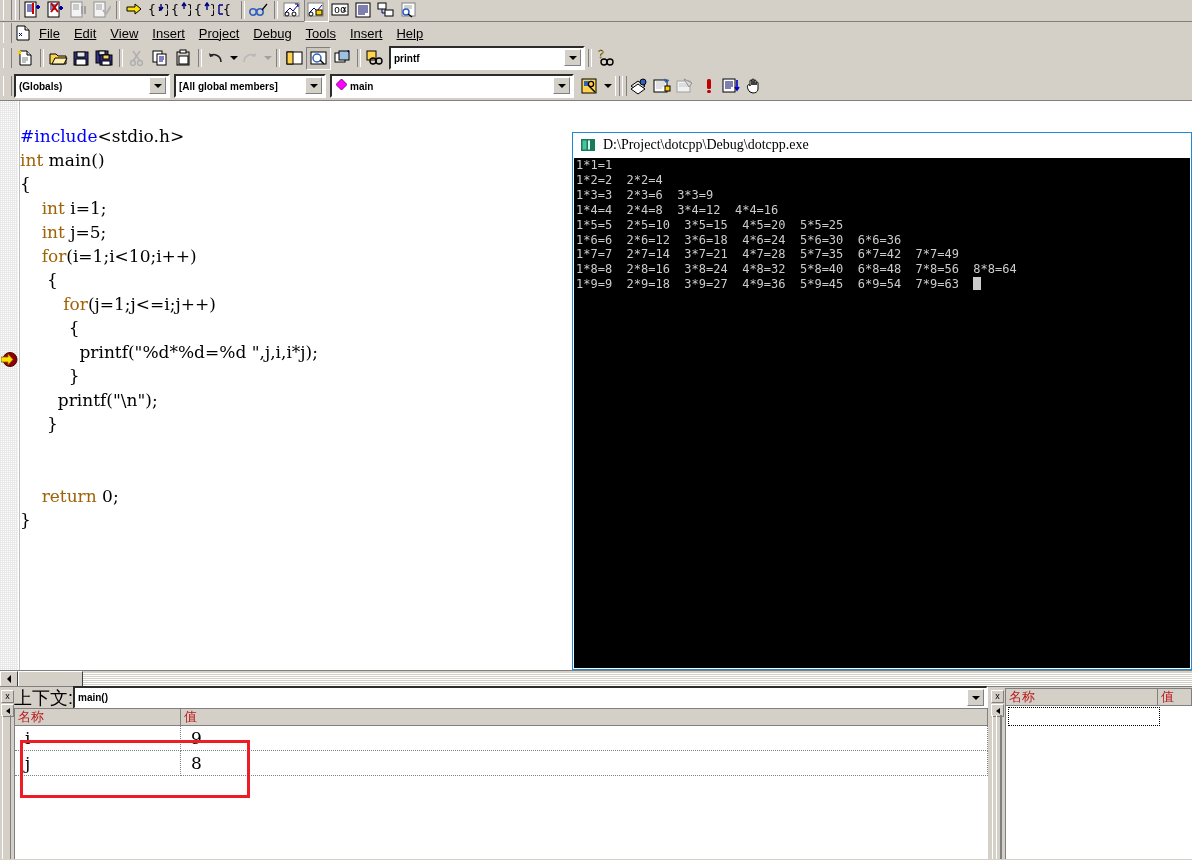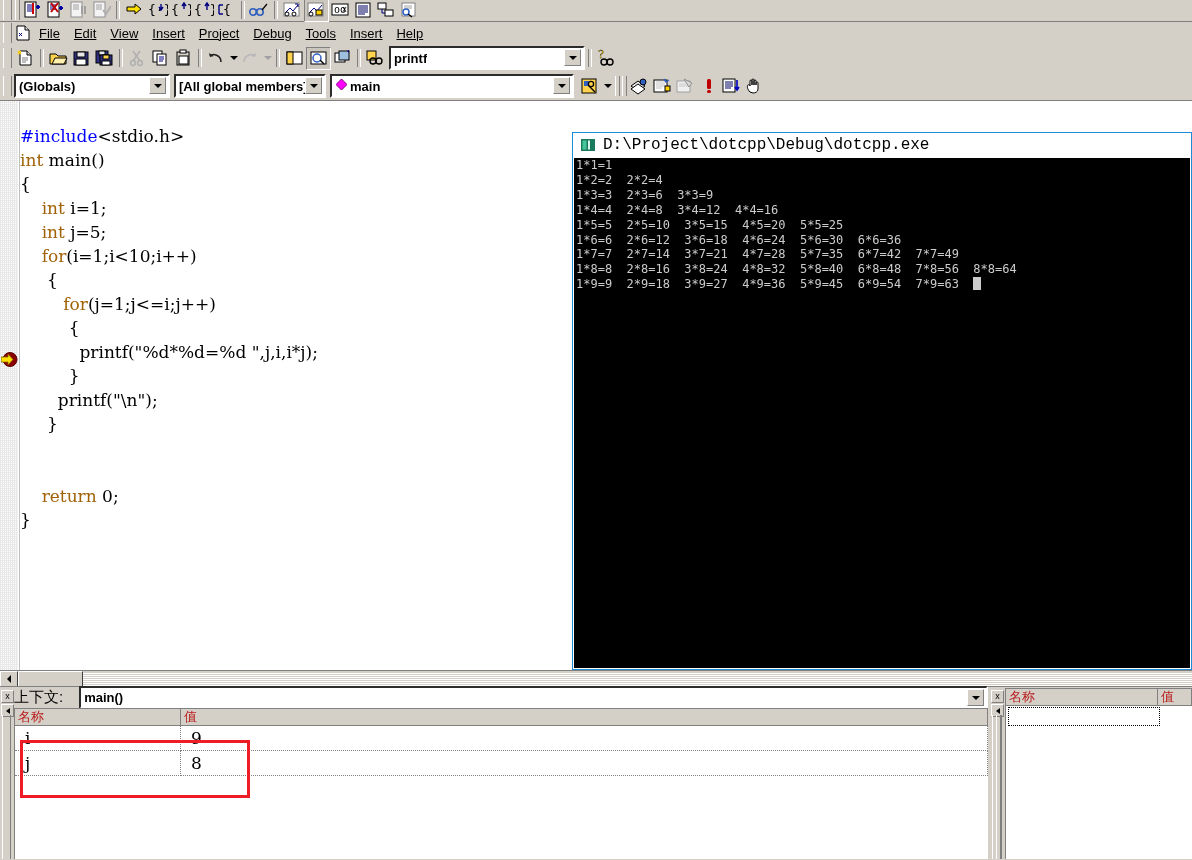--- a/index.html
+++ b/index.html
@@ -33,21 +33,21 @@
   #menubar .mi{padding:2px 7px;color:#000;font-size:13px;font-family:"Liberation Sans",sans-serif;white-space:nowrap;}
   #menubar .mi u{text-decoration:underline;}
   
   #tb1{top:44px;height:28px;}
   
   #tb2{top:72px;height:28px;}
 
   .combo{height:20px;background:#fff;border:2px inset #d4d0c8;
          border-top-color:#808080;border-left-color:#808080;border-right-color:#fff;border-bottom-color:#fff;
          display:flex;align-items:center;position:relative;flex:0 0 auto;}
-  .combo .ctext{padding-left:3px;font-size:13px;font-weight:bold;color:#000;white-space:nowrap;overflow:hidden;
+  .combo .ctext{padding-left:3px;font-size:10px;font-weight:bold;color:#000;white-space:nowrap;overflow:hidden;
                 font-family:"Liberation Sans",sans-serif;}
   .combo .carrow{position:absolute;right:2px;top:1px;width:15px;height:15px;background:#d4d0c8;
                  border:1px solid #fff;border-right-color:#808080;border-bottom-color:#808080;
                  display:flex;align-items:center;justify-content:center;}
   .combo .carrow i{display:block;width:0;height:0;border-left:4px solid transparent;border-right:4px solid transparent;
                    border-top:4px solid #000;}
 
   
   #editor{position:absolute;left:0;top:100px;width:1192px;height:586px;background:#ffffff;
           border-top:1px solid #808080;overflow:hidden;}
@@ -71,21 +71,21 @@
   .sbtrack{flex:1;height:15px;
     background-image:repeating-linear-gradient(0deg,#d4d0c8 0 1px,#fff 1px 2px),
                      repeating-linear-gradient(90deg,#d4d0c8 0 1px,#fff 1px 2px);
     background-color:#e8e6e1;}
 
   
   #console{position:absolute;left:572px;top:132px;width:620px;height:538px;
            background:#ffffff;border:1px solid #1e8bd8;box-sizing:border-box;}
   #consoletitle{height:24px;display:flex;align-items:center;padding-left:8px;background:#ffffff;}
   #conicon{width:14px;height:12px;margin-right:8px;flex:0 0 auto;}
-  #contitletext{font-size:16px;color:#000;font-family:Liberation Mono, monospace;}
+  #contitletext{font-size:14px;color:#000;font-family:Liberation Serif, serif;}
   #conbody{position:absolute;left:1px;top:25px;right:1px;bottom:1px;background:#000000;overflow:hidden;}
   #conout{color:#cccccc;font-family:"DejaVu Sans Mono",monospace;font-size:12px;line-height:14.9px;
           white-space:pre;padding:0 0 0 2px;}
   #concursor{display:inline-block;width:8px;height:13px;background:#cccccc;vertical-align:-2px;}
 
   
   #bottom{position:absolute;left:0;top:686px;width:1192px;height:174px;background:#d4d0c8;
           border-top:1px solid #808080;}
   .pane{position:absolute;top:0;bottom:0;background:#d4d0c8;}
   #varspane{left:0;width:990px;}
@@ -96,21 +96,21 @@
           border:1px solid #fff;border-right-color:#808080;border-bottom-color:#808080;}
   .upbtn{width:11px;height:11px;margin:1px 0 0 1px;background:#d4d0c8;display:flex;align-items:center;justify-content:center;
          border:1px solid #fff;border-right-color:#808080;border-bottom-color:#808080;}
   .upbtn i{width:0;height:0;border-top:3px solid transparent;border-bottom:3px solid transparent;border-right:4px solid #000;}
   .vgrip{position:absolute;left:2px;top:28px;bottom:2px;width:7px;
          border-left:1px solid #fff;border-right:1px solid #808080;}
   .vgrip2{position:absolute;left:6px;top:28px;bottom:2px;width:4px;
          border-left:1px solid #fff;border-right:1px solid #808080;}
 
   #ctxrow{position:absolute;left:14px;top:1px;right:2px;height:19px;display:flex;align-items:center;}
-  #ctxlabel{font-size:15px;color:#000;margin-right:16px;white-space:nowrap;font-family:"Liberation Sans",sans-serif;}
+  #ctxlabel{font-size:18px;color:#000;margin-right:0;white-space:nowrap;font-family:"Liberation Sans",sans-serif;}
   .gridhdr{display:flex;height:17px;background:#d4d0c8;align-items:center;}
   .gridhdr .hc{height:17px;line-height:16px;font-size:13px;padding-left:3px;color:#b91c1c;
                border-right:1px solid #808080;border-bottom:1px solid #808080;box-sizing:border-box;
                font-family:"Liberation Sans",sans-serif;background:#d4d0c8;}
   .gridbody{background:#fff;position:absolute;left:0;right:0;top:17px;bottom:0;}
   .vrow{display:flex;height:25px;align-items:center;}
   .vcell{font-family:"DejaVu Serif",serif;font-size:17px;color:#000;padding-left:10px;box-sizing:border-box;
          border-right:1px dotted #808080;border-bottom:1px dotted #808080;height:25px;line-height:24px;}
   #redbox{position:absolute;left:20px;top:740px;width:230px;height:58px;border:3px solid #ee1c25;
           box-sizing:border-box;pointer-events:none;}

